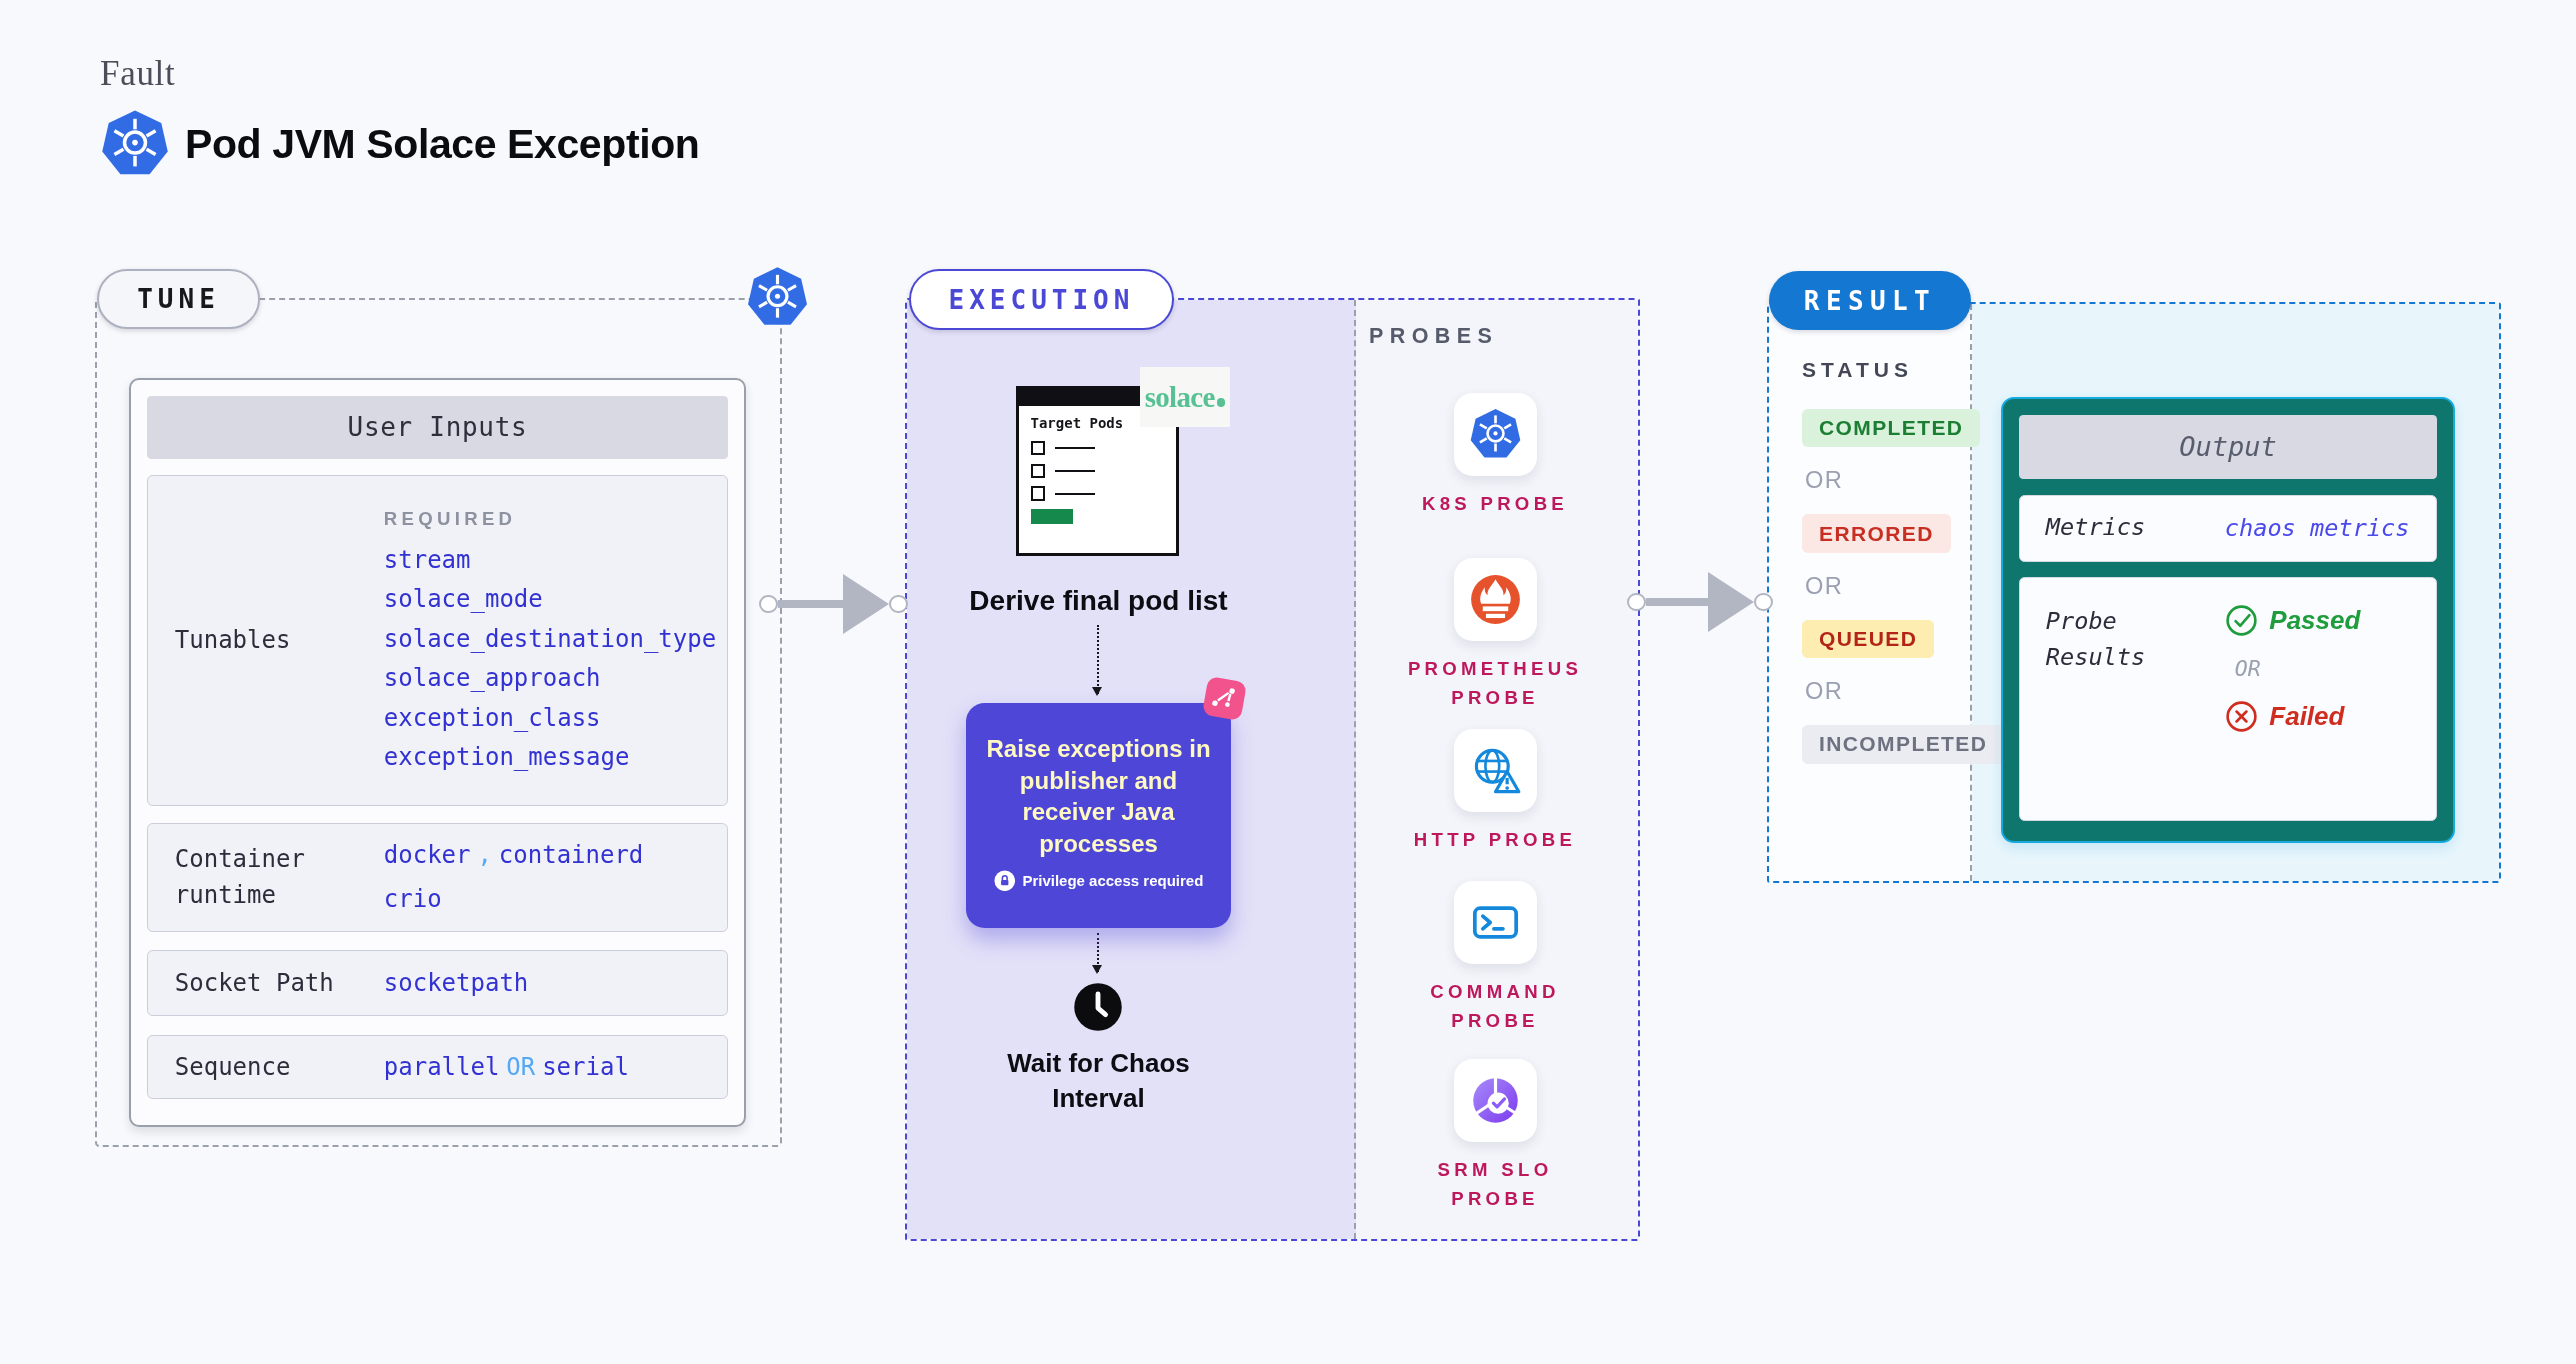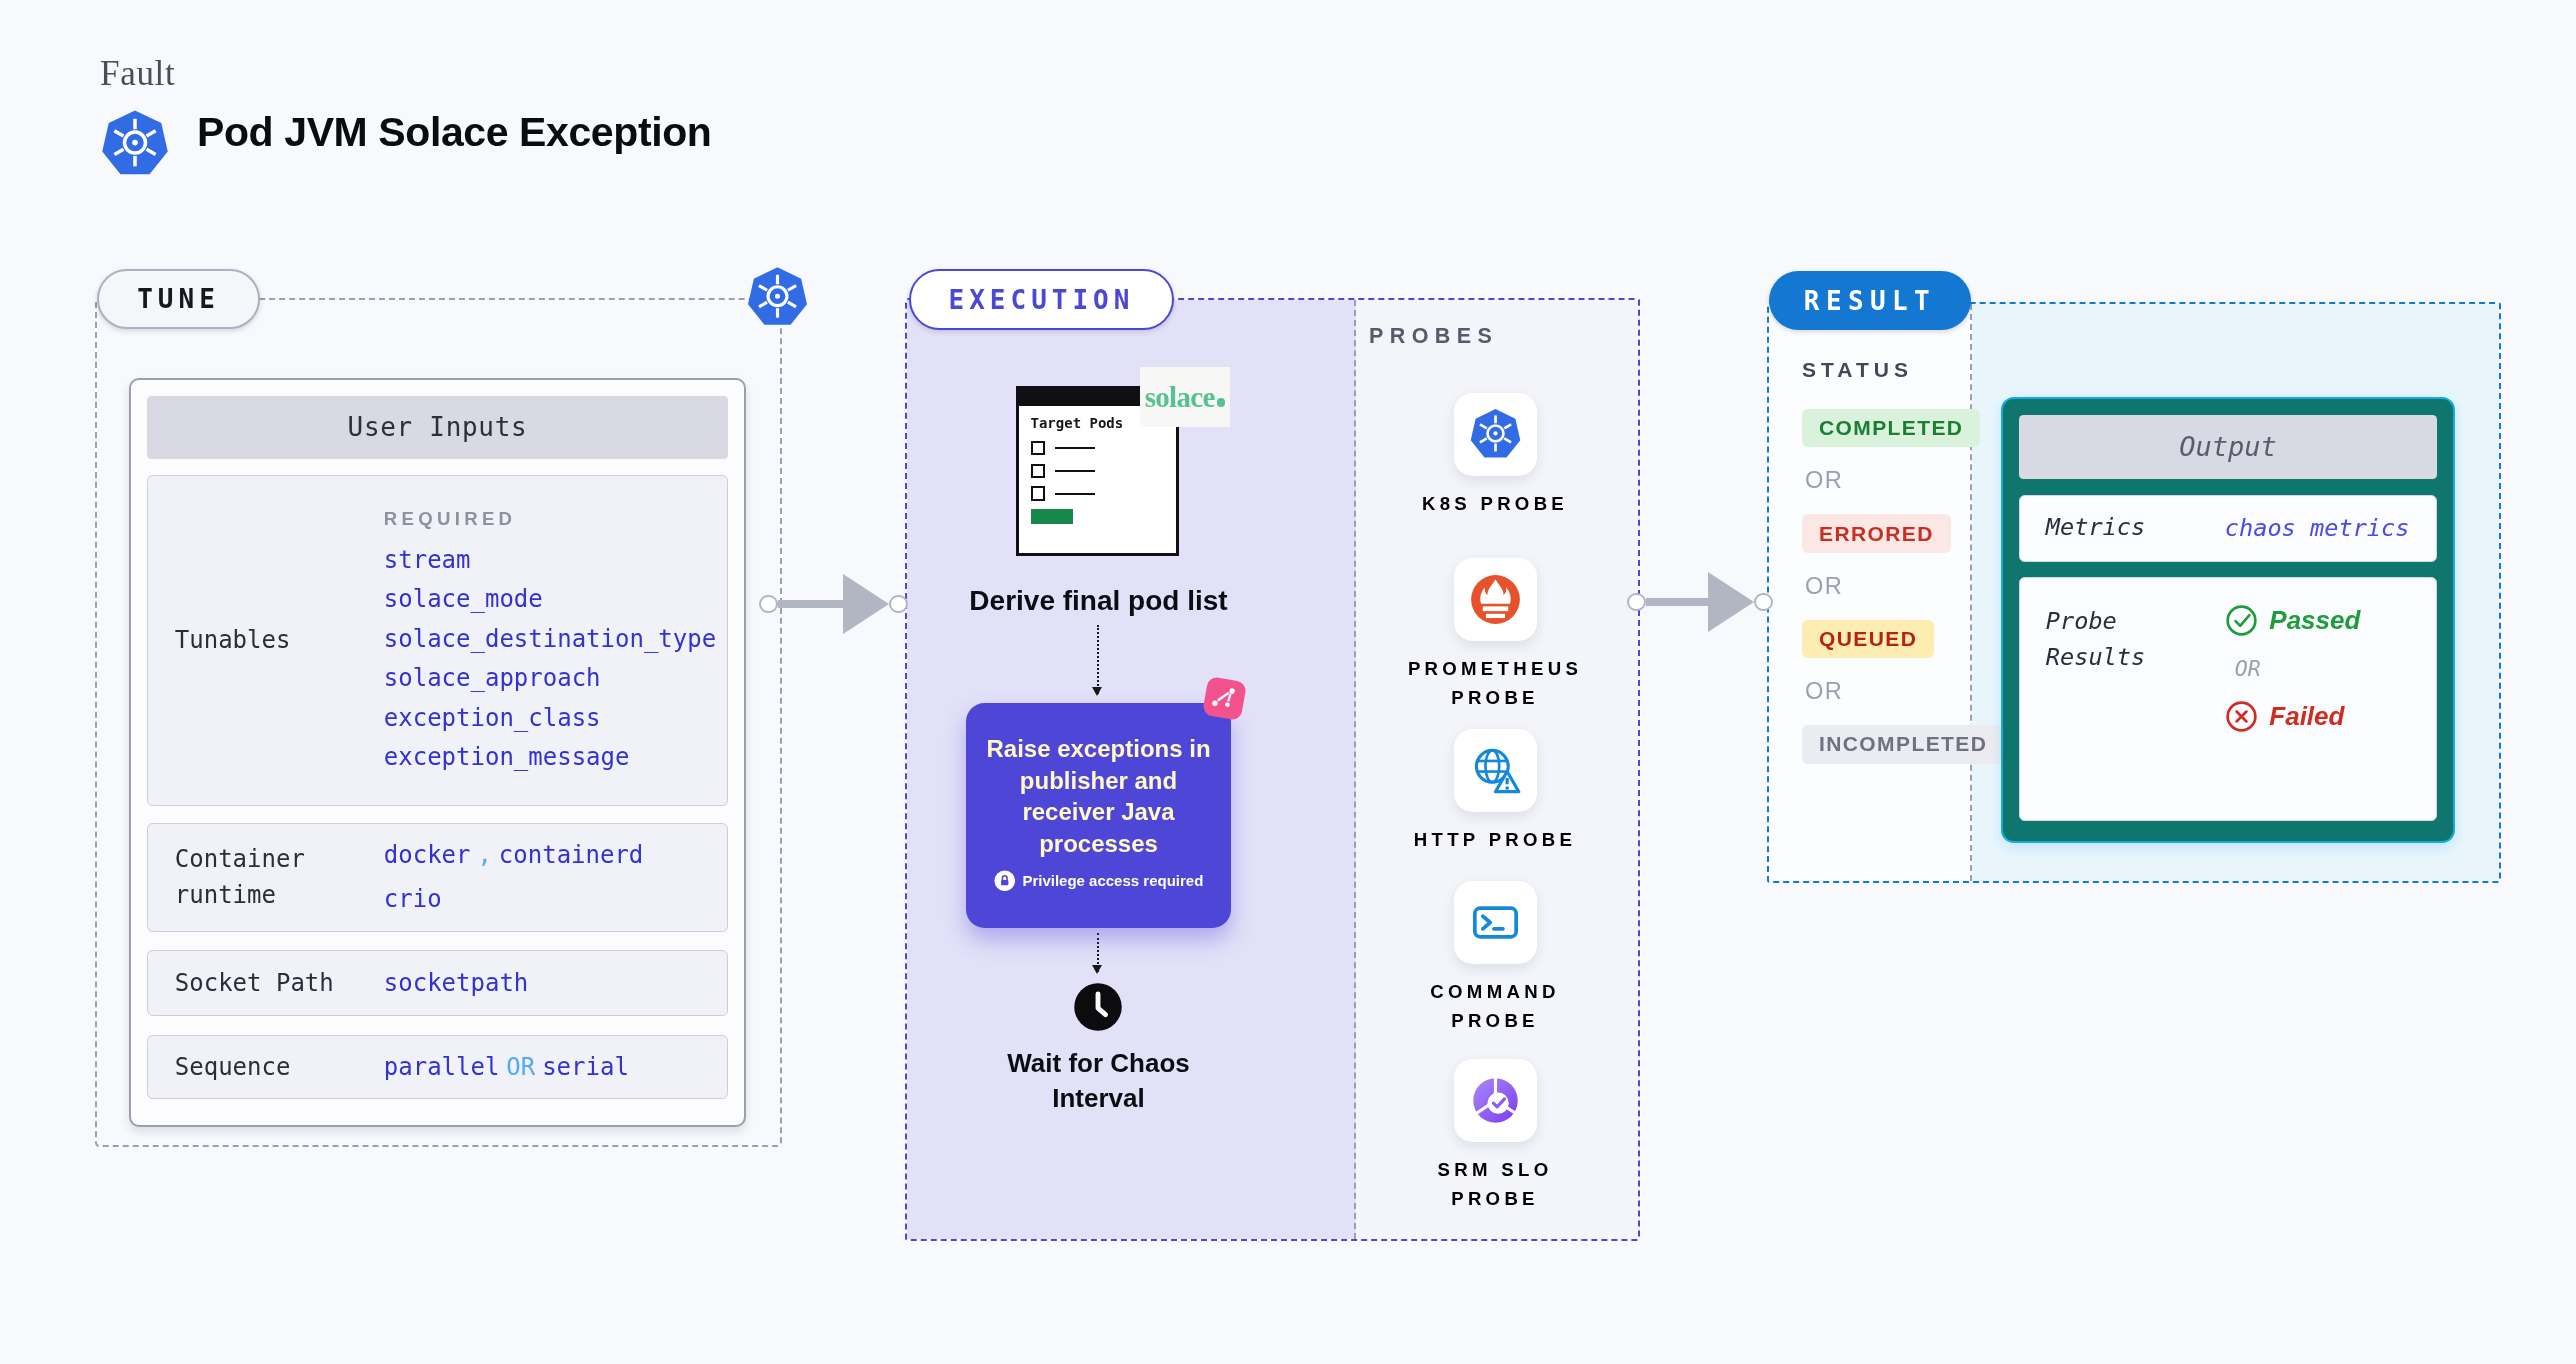--- a/index.html
+++ b/index.html
@@ -3,21 +3,21 @@
 <meta charset="utf-8">
 <style>
   html,body{margin:0;padding:0;background:#f8f9fc;}
   .canvas{position:relative;width:2576px;height:1365px;background:#f8f9fc;
     font-family:"Liberation Sans",sans-serif;overflow:hidden;}
   .mono{font-family:"DejaVu Sans Mono",monospace;}
   .abs{position:absolute;}
 
   
   .kicker{left:100px;top:54px;font-size:35px;color:#4a4e59;letter-spacing:0.7px;font-family:Liberation Serif, serif;}
-  .title-row{left:100px;top:109px;display:flex;align-items:flex-start;gap:27px;}
+  .title-row{left:100px;top:109px;display:flex;align-items:center;gap:15px;}
   .title-row svg{width:70px;height:70px;}
   .page-title{font-size:41px;font-weight:800;color:#0b0c10;letter-spacing:-0.4px;}
 
   
   .pill{display:flex;align-items:center;justify-content:center;border-radius:33px;
     font-family:"DejaVu Sans Mono",monospace;font-weight:700;letter-spacing:5px;
     z-index:6;box-shadow:0 2.1px 5.7px rgba(30,34,60,.16);}
   .pill-tune{left:97px;top:269px;width:159px;height:56px;background:#f5f6fa;
     border:2.1px solid #adb1bf;color:#17181d;font-size:26px;}
   .pill-exec{left:909px;top:269px;width:261px;height:57px;background:#ffffff;
@@ -116,21 +116,21 @@
   
   .probes-label{left:1369px;top:324px;font-size:21.5px;font-weight:700;
     letter-spacing:6.4px;color:#565b6c;}
   .probe{left:1402px;width:186px;display:flex;flex-direction:column;
     align-items:center;z-index:2;}
   .probe-card{width:83px;height:83px;background:#ffffff;border-radius:18.6px;
     box-shadow:0 4.3px 11.5px rgba(30,40,80,.10);display:flex;align-items:center;
     justify-content:center;}
   .probe-card svg{width:53px;height:53px;}
   .probe-name{margin-top:14.3px;font-size:18.6px;font-weight:700;letter-spacing:4.3px;
-    color:#000000;text-align:center;line-height:1.55;}
+    color:#be185d;text-align:center;line-height:1.55;}
   .probe-k8s{top:393px;}  .probe-prom{top:558px;}  .probe-http{top:729px;}
   .probe-cmd{top:881px;} .probe-srm{top:1059px;}
 
   
   .status-col{left:1802px;top:358px;display:flex;flex-direction:column;
     align-items:flex-start;z-index:2;}
   .status-title{font-size:21px;font-weight:700;letter-spacing:5px;color:#434756;
     margin-bottom:27px;}
   .status-badge{padding:7.2px 17px;border-radius:5.7px;font-size:21px;font-weight:800;
     letter-spacing:1.4px;margin-bottom:20px;}

